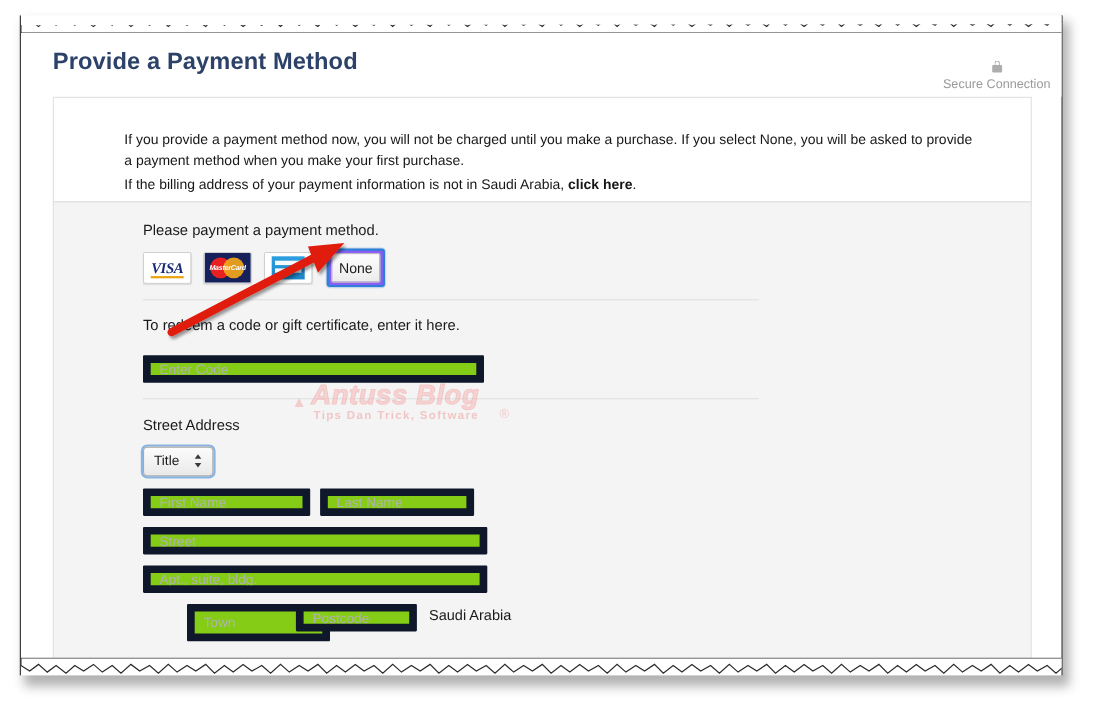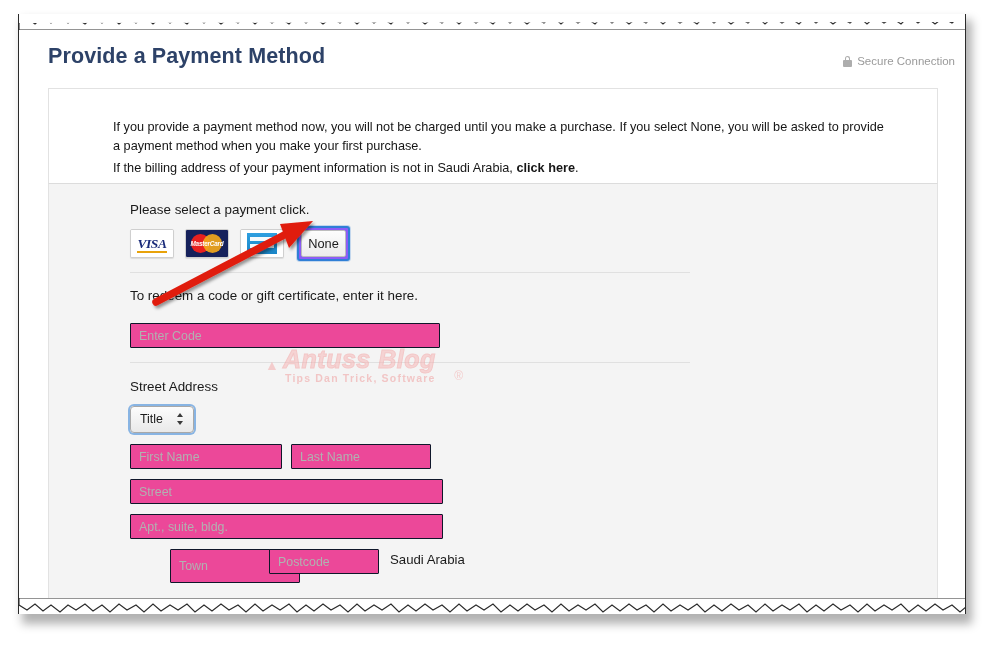--- a/index.html
+++ b/index.html
@@ -77,20 +77,21 @@
   }
   .secure {
     position: absolute;
     right: 12px; top: 25px;
     font-size: 11.5px;
     color: #9a9a9a;
     white-space: nowrap;
     display: flex;
     align-items: center;
     gap: 5px;
+    flex-direction: column;
   }
   .lock-icon {
     display: inline-block;
     width: 9px; height: 11px;
     position: relative;
     top: 0px;
   }
   .lock-icon .body {
     position: absolute;
     left: 0; bottom: 0;
@@ -265,22 +266,22 @@
     left: 2px; top: 2px; right: 2px; bottom: 2px;
     border: 1px solid #bdbdbd;
     border-radius: 2px;
     background: linear-gradient(180deg,#fdfdfd 0%,#ececec 100%);
   }
   .none-label { position: relative; z-index: 2; }
 
   
   .inp {
     position: absolute;
-    background: #ec4899;
-    border: 1px solid #0f172a;
+    background: #84cc16;
+    border: 7px solid #0f172a;
     border-radius: 1px;
     font-family: "Liberation Sans", sans-serif;
     font-size: 12.4px;
     color: #333;
     padding: 0 8px;
     outline: none;
   }
   .inp::placeholder { color: #b1b1b1; }
 
   .title-select {
@@ -431,21 +432,21 @@
 
       <div class="intro-box">
         <div class="intro-text">
           <p>If you provide a payment method now, you will not be charged until you make a purchase. If you select None, you will be asked to provide a payment method when you make your first purchase.</p>
           <p class="second"><span>If the billing address of your payment information is not in Saudi Arabia, </span><b>click here</b><span>.</span></p>
         </div>
       </div>
 
       <div class="form-area">
 
-        <div class="sec-label" style="left:81px; top:18px;">Please select a payment click.</div>
+        <div class="sec-label" style="left:81px; top:18px;">Please payment a payment method.</div>
 
         <div class="cards">
 
           <div class="card-btn card-visa">
             <div class="visa-art">
               <span class="visa-word">VISA</span>
             </div>
           </div>
 
           <div class="card-btn card-mc">

